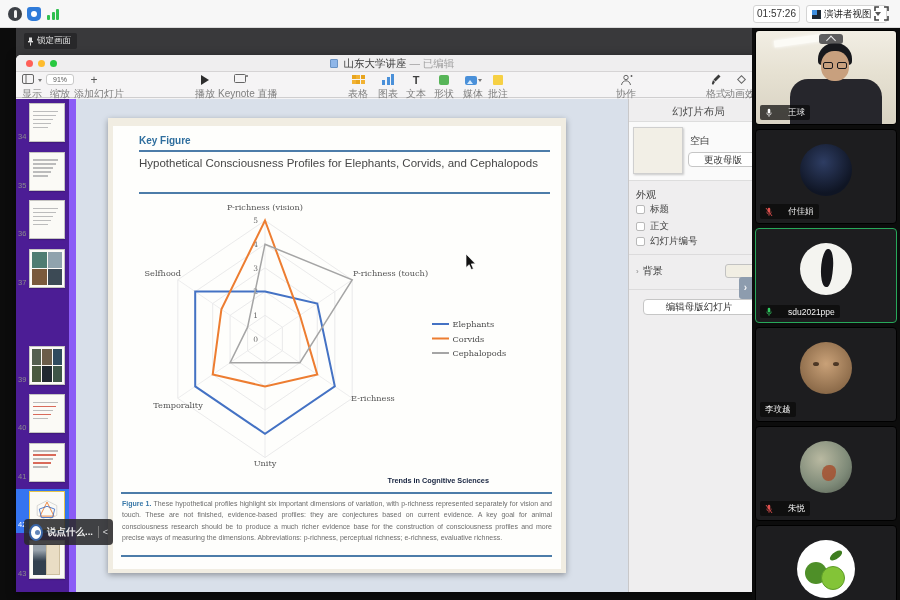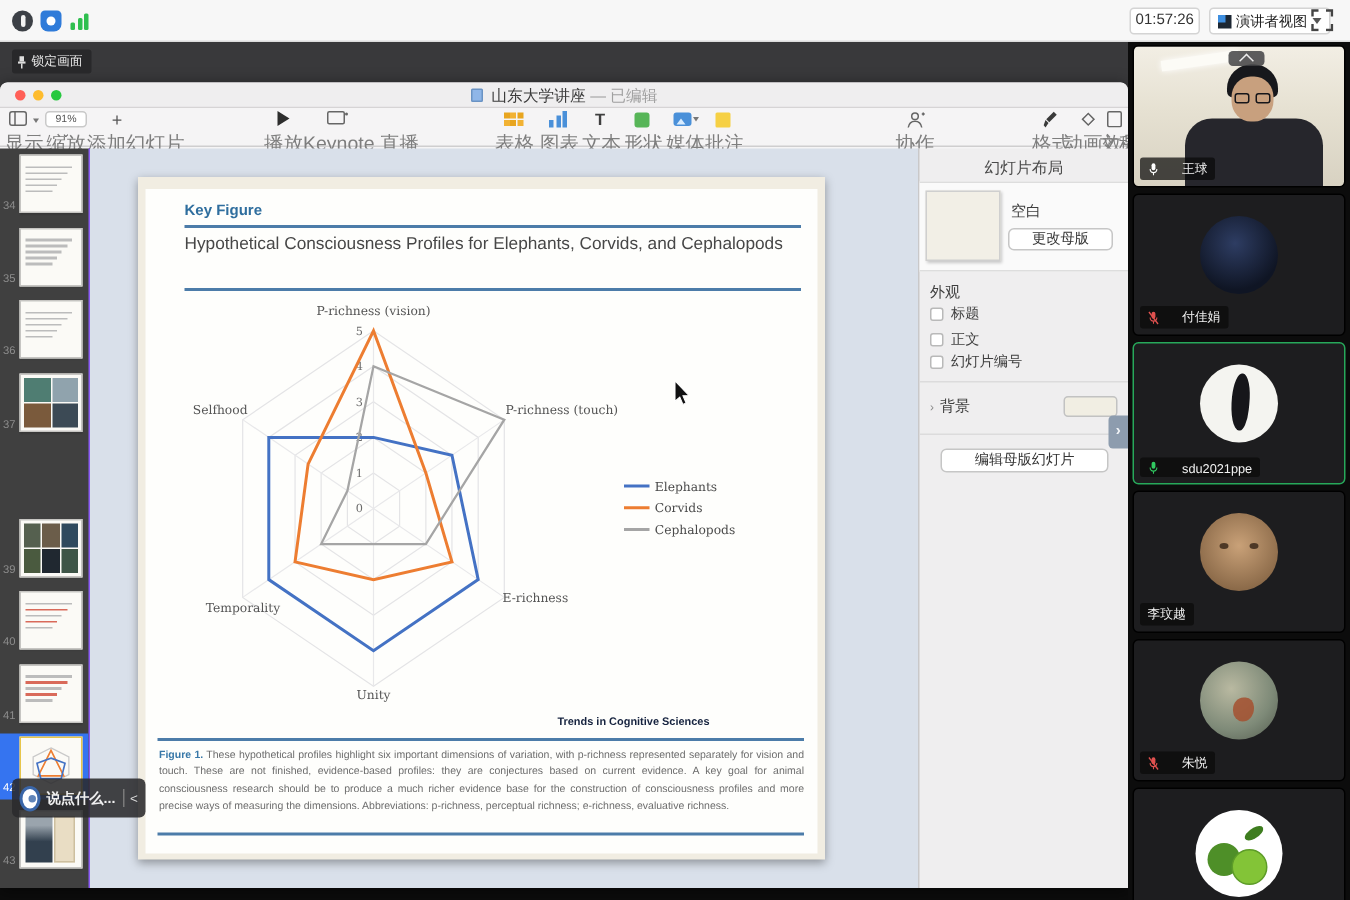--- a/index.html
+++ b/index.html
@@ -20,55 +20,55 @@
   .ico-signal span:nth-child(2){ left:4.5px; height:8px; }
   .ico-signal span:nth-child(3){ left:9px; height:11px; }
   .timerbox { position:absolute; left:753px; top:5px; width:47px; height:18px; background:#fff; border:1px solid #d4d4d4; border-radius:3px; font-size:10px; color:#333; text-align:center; line-height:16px; }
   .speakerbtn { position:absolute; left:806px; top:5px; height:18px; padding:0 5px; background:#fff; border:1px solid #d4d4d4; border-radius:3px; display:flex; align-items:center; gap:3px; font-size:9.5px; color:#222; }
   .sv-ico { width:9px; height:9px; position:relative; background:#1c2733; }
   .sv-ico::after { content:""; position:absolute; left:0; top:0; width:5px; height:5px; background:#3f8fe0; }
   .caret-down { width:0; height:0; border-left:3px solid transparent; border-right:3px solid transparent; border-top:4px solid #555; }
   .fullscreen { position:absolute; left:874px; top:6px; width:15px; height:15px; }
 
   
-  .stage { position:absolute; left:0; top:28px; width:752px; height:432px; background:#39393b; }
+  .stage { position:absolute; left:16px; top:28px; width:752px; height:432px; background:#39393b; }
   .pin-badge { position:absolute; left:8px; top:5px; height:16px; padding:0 6px 0 3px; background:#28282a; border-radius:2px; display:flex; align-items:center; gap:3px; font-size:8.5px; color:#e8e8e8; z-index:20; }
 
   
   .kwin { position:absolute; left:0px; top:27px; width:752px; height:537px; background:#f5f4f5; border-radius:5px 5px 0 0; box-shadow:0 2px 10px rgba(0,0,0,.5); }
   .ktitlebar { position:relative; height:17px; background:#efeeef; border-bottom:1px solid #d6d4d5; border-radius:5px 5px 0 0; }
   .lights { position:absolute; left:10px; top:5px; display:flex; gap:5px; }
   .lights i { width:7px; height:7px; border-radius:50%; }
   .l-red{ background:#ff5f57; } .l-yel{ background:#febc2e; } .l-grn{ background:#28c840; }
   .ktitle { position:absolute; left:0; right:0; top:2px; text-align:center; font-size:10.5px; color:#3c3c3c; }
   .ktitle .docico { display:inline-block; width:8px; height:9px; background:#8fb6e8; border:1px solid #6a93c4; border-radius:1px; vertical-align:-1px; margin-right:3px; }
   .ktitle .edited { color:#a0a0a0; }
 
   .ktoolbar { position:relative; height:26px; background:#f5f4f5; border-bottom:1px solid #cfcecf; }
   .titem { position:absolute; top:2px; text-align:center; }
-  .titem .tlab { display:block; font-size:13px; color:#7e7e7e; margin-top:1px; white-space:nowrap; }
+  .titem .tlab { display:block; font-size:10px; color:#7e7e7e; margin-top:1px; white-space:nowrap; }
   .titem .tico { display:block; height:12px; line-height:12px; }
   .zoompill { display:inline-block; font-size:7px; color:#555; border:1px solid #c9c9c9; border-radius:3px; padding:0 3px; height:11px; line-height:10px; background:#fff; }
   .playtri { display:inline-block; width:0; height:0; border-left:8px solid #2d2d2d; border-top:5px solid transparent; border-bottom:5px solid transparent; }
   .plus { font-size:12px; color:#555; line-height:12px; }
   .grid6 { display:inline-grid; grid-template-columns:repeat(3,4px); grid-auto-rows:4px; gap:0.5px; vertical-align:top; margin-top:1px; }
   .grid6 i { background:#f2b233; } .grid6 i:nth-child(odd){ background:#e8a51f; }
   .bars3 { display:inline-flex; align-items:flex-end; gap:1.5px; height:11px; }
   .bars3 i { width:3px; background:#4a90d9; display:block; }
   .tT { font-size:11px; color:#3f3f3f; font-weight:bold; }
   .shp { display:inline-block; width:10px; height:10px; background:#57b558; border-radius:2px; margin-top:1px; }
   .med { display:inline-block; width:12px; height:9px; background:#4a90d9; border-radius:2px; position:relative; margin-top:1px; }
   .med::after { content:""; position:absolute; left:2px; bottom:1px; border-left:3px solid transparent; border-right:3px solid transparent; border-bottom:4px solid #d8ecff; }
   .cmt { display:inline-block; width:10px; height:10px; background:#f6d044; border-radius:1px; margin-top:1px; }
   .minicaret { display:inline-block; width:0; height:0; border-left:2.5px solid transparent; border-right:2.5px solid transparent; border-top:3px solid #777; vertical-align:3px; margin-left:1px; }
 
   .kcontent { position:absolute; left:0; top:44px; bottom:0; width:752px; display:flex; }
 
   
-  .thumbs { position:relative; width:60px; background:#404040; border-right:1px solid #8b5cf6; overflow:hidden;text-align:right; }
+  .thumbs { position:relative; width:60px; background:#4c1d95; border-right:7px solid #8b5cf6; overflow:hidden;text-align:right; }
   .thumbrow { position:absolute; left:0; right:0; height:44px; }
   .thumbrow.sel { background:#3574f0; border-radius:0; }
   .tnum { position:absolute; left:2px; bottom:4px; font-size:7.5px; color:#8c8c8c; }
   .thumbrow.sel .tnum { color:#fff; }
   .thumb { position:absolute; left:13px; right:4px; top:2px; bottom:3px; background:#fbfaf6; border:1px solid #c6c5c2; box-shadow:0 1px 1px rgba(0,0,0,.15); padding:4px 3px; overflow:hidden; }
   .thumbrow.sel .thumb { border:1.5px solid #e7c54a; }
   .tline { height:1.5px; background:#bcbcbc; margin:2.5px 0; }
   .tline.red { background:#d96a5a; }
   .thumb.grid { display:grid; gap:1px; padding:2px; }
   .pb-photo { position:absolute; left:3px; top:3px; bottom:3px; width:18px; background:linear-gradient(180deg,#9aa4ad 20%,#32404e 55%); }

